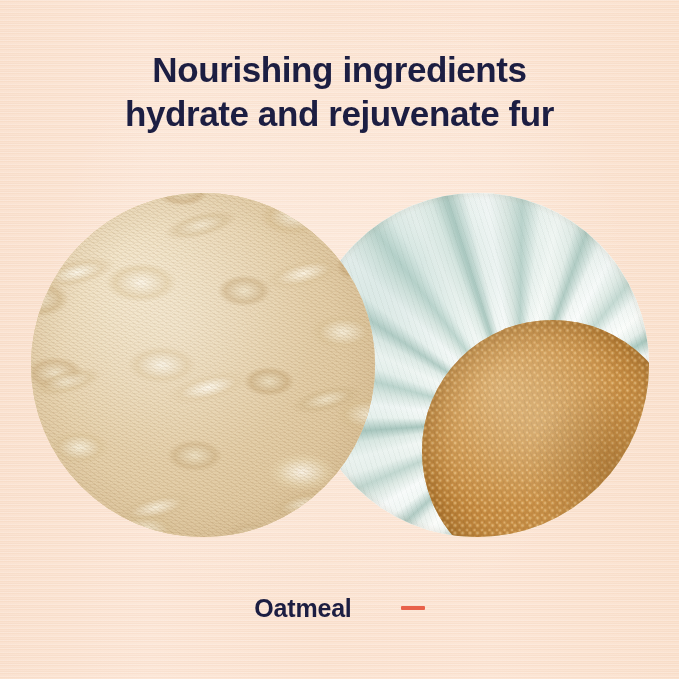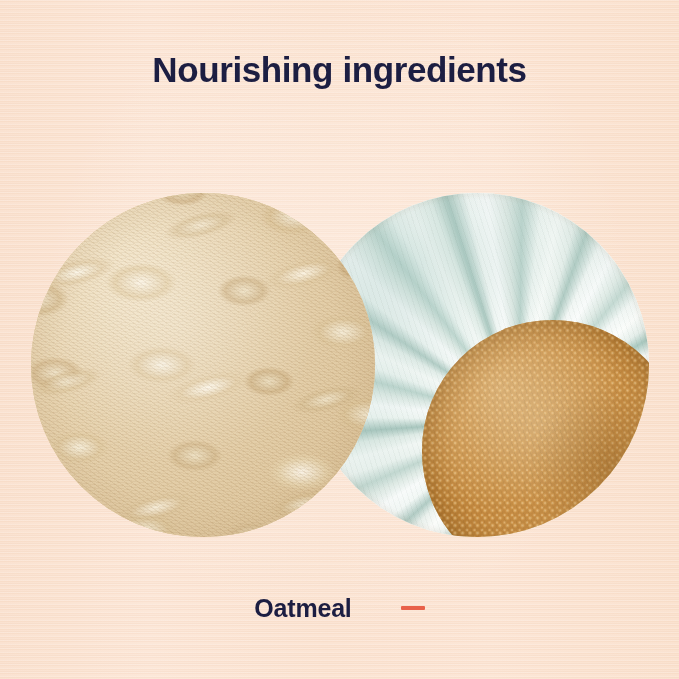--- a/index.html
+++ b/index.html
@@ -306,20 +306,21 @@
 
 <div class="stage">
 
   <div class="bg-base"></div>
   <div class="bg-lines"></div>
   <div class="bg-lines2"></div>
   <div class="bg-vign"></div>
 
   <div class="heading">
     <span class="l1">Nourishing ingredients</span>
+    <span class="l2">hydrate and rejuvenate fur</span>
   </div>
 
   <div class="circles">
 
     <div class="circ circ-chamomile">
       <div class="cham-bg"></div>
       <div class="cham-petals"></div>
       <div class="cham-tint"></div>
       <div class="cham-collar"></div>
       <div class="cham-disc">

